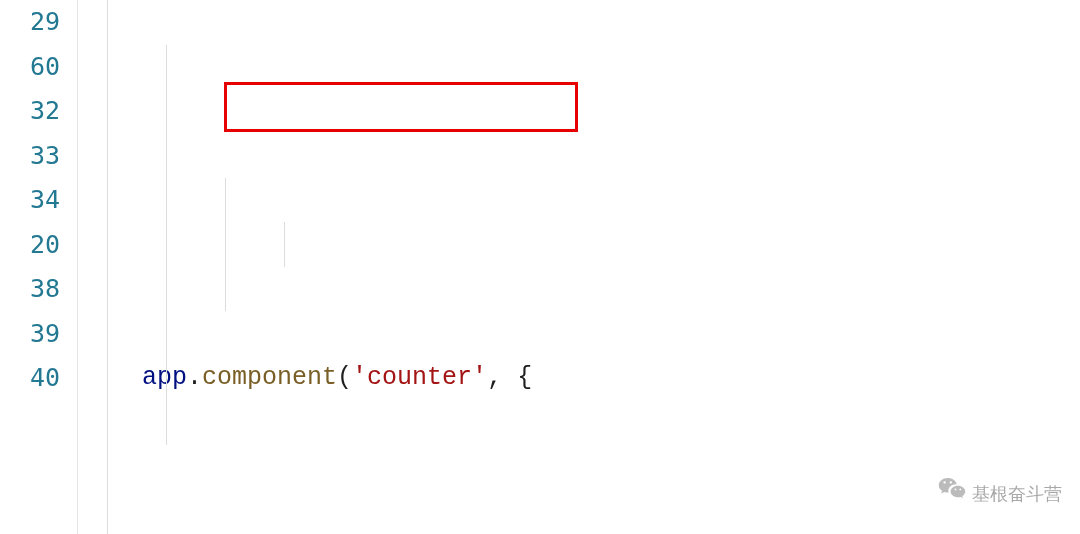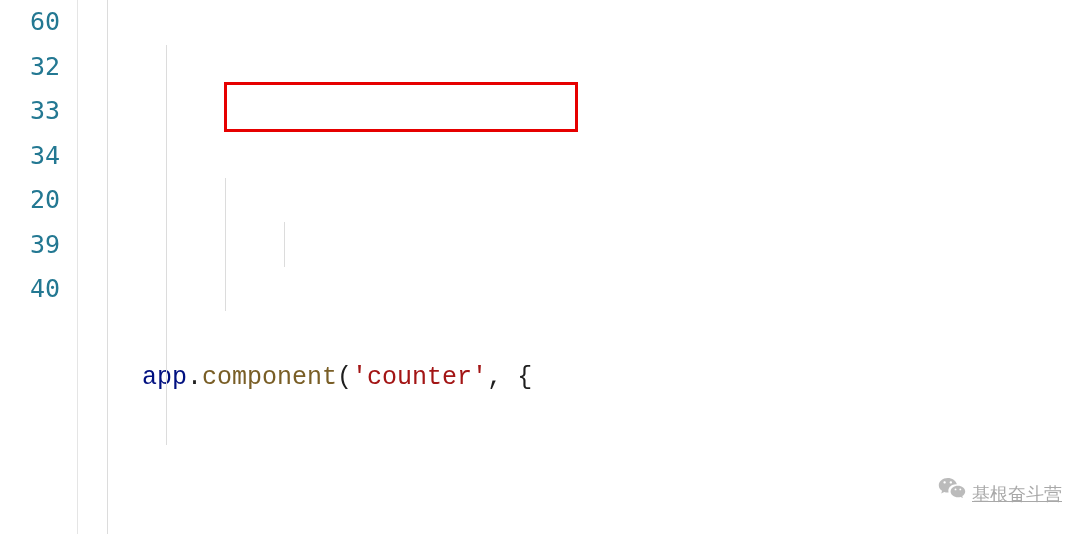--- a/index.html
+++ b/index.html
@@ -61,34 +61,35 @@
     position: absolute;
     right: 18px;
     bottom: 18px;
     display: flex;
     align-items: center;
     gap: 6px;
     color: #9a9a9a;
     font-family: "PingFang SC","Microsoft YaHei",sans-serif;
     font-size: 18px;
     opacity: 0.85;
-    text-decoration: underline;
   }
   .watermark svg { width: 28px; height: 24px; fill: #b0b0b0; }
 </style>
 </head>
 <body>
 
 <div class="editor">
   <div class="gutter">
+      <div class="ln">29</div>
       <div class="ln">60</div>
       <div class="ln">32</div>
       <div class="ln">33</div>
       <div class="ln">34</div>
       <div class="ln">20</div>
+      <div class="ln">38</div>
       <div class="ln">39</div>
       <div class="ln">40</div>
     </div>
   <div class="code">
     <div class="indent-guide ig1"></div>
     <div class="indent-guide ig2"></div>
     <div class="indent-guide ig3"></div>
     <div class="indent-guide ig4"></div>
 
     

